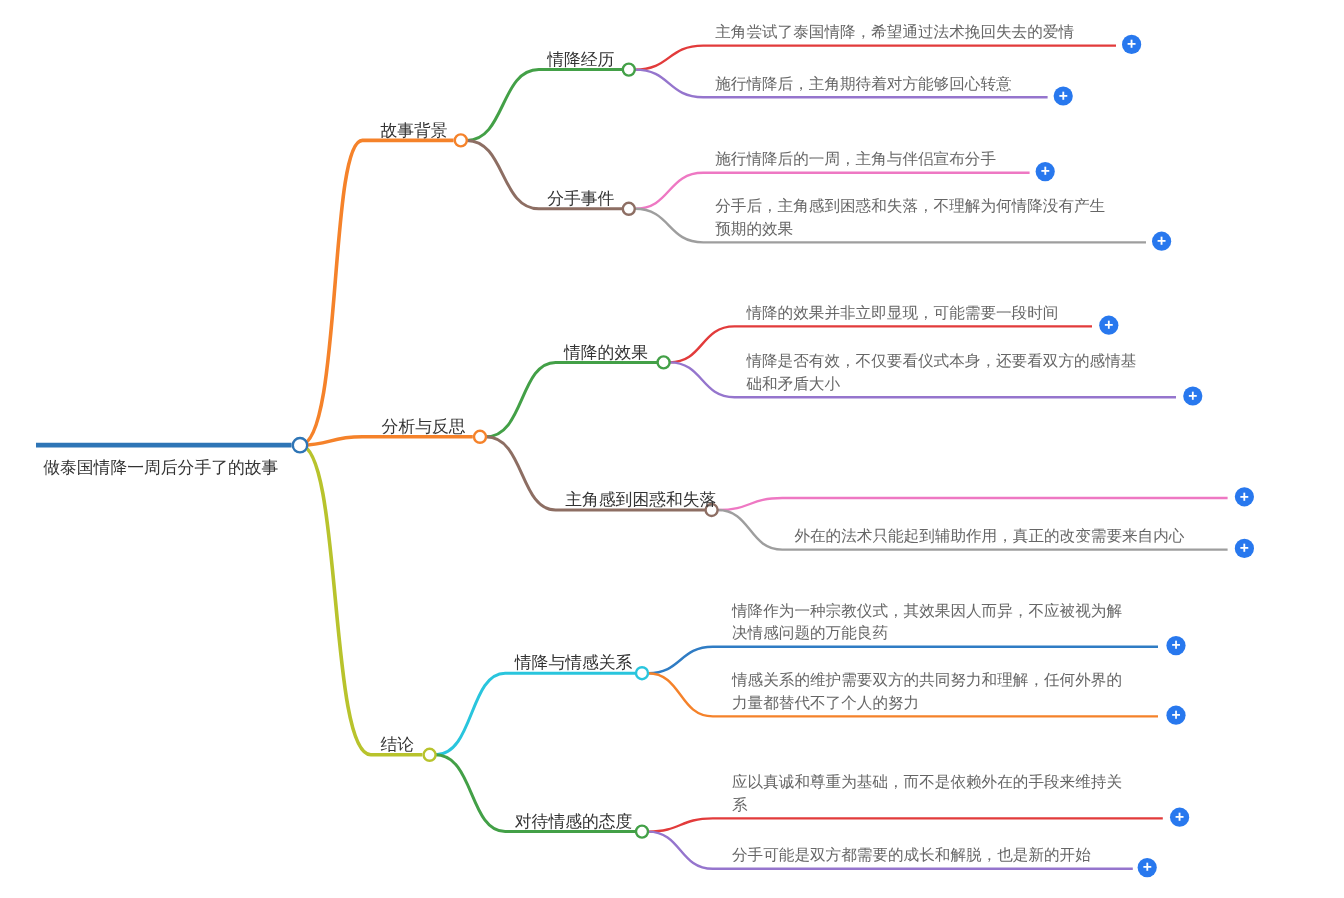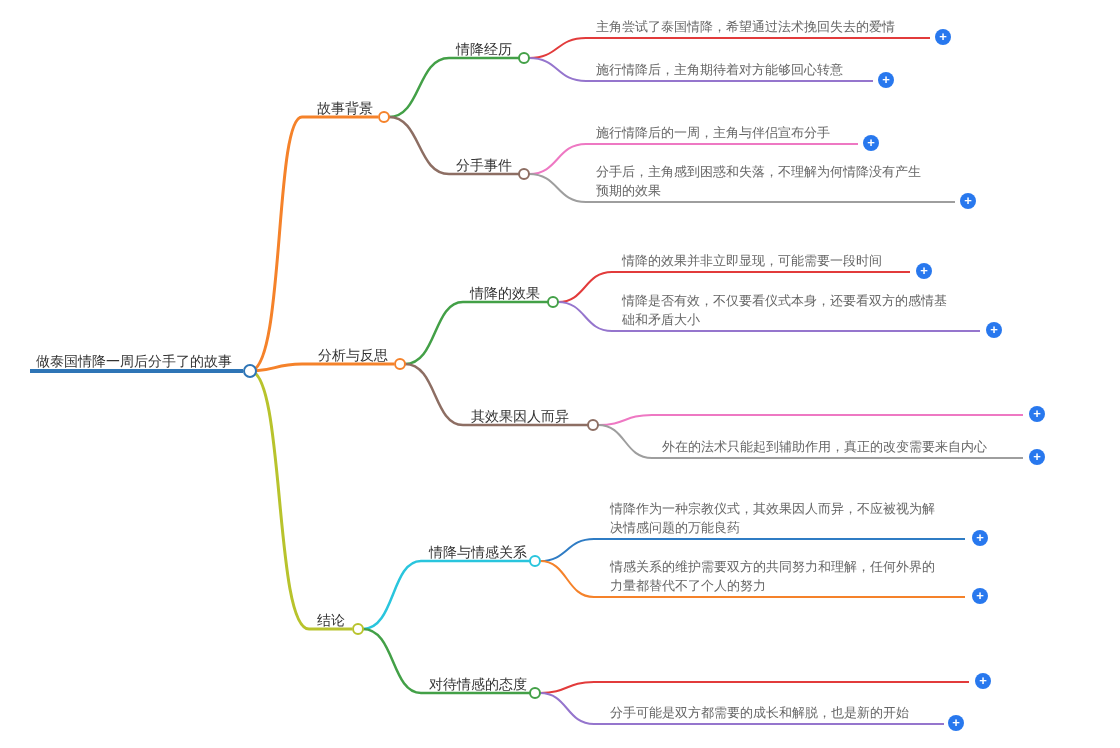--- a/index.html
+++ b/index.html
@@ -18,21 +18,21 @@
   .st-purple{stroke:var(--c-purple);}
   .st-pink{stroke:var(--c-pink);}
   .st-gray{stroke:var(--c-gray);}
   .st-cyan{stroke:var(--c-cyan);}
   .st-blue{stroke:var(--c-blue);}
   .dot{fill:#ffffff;stroke-width:2;}
   .topic{
     position:absolute;font-size:14px;font-weight:normal;color:var(--c-label);
     white-space:nowrap;line-height:16px;cursor:default;
   }
-  .root-topic{font-size:14px;}
+  .root-topic{font-size:14px;margin-top:28px;}
   .leaf{
     position:absolute;font-size:13px;color:var(--c-leaftext);
     line-height:19px;max-width:334px;cursor:default;
   }
   .plus{
     position:absolute;width:16px;height:16px;border-radius:50%;
     background:var(--c-plus);border:none;padding:0;margin:0;
     color:#fff;display:flex;align-items:center;justify-content:center;cursor:pointer;
   }
   .plus span{
@@ -87,33 +87,34 @@
 
   <div class="topic root-topic" style="left:36px;top:353px">做泰国情降一周后分手了的故事</div>
 
   <div class="topic" style="left:317px;top:100px">故事背景</div>
   <div class="topic" style="left:318px;top:347px">分析与反思</div>
   <div class="topic" style="left:317px;top:612px">结论</div>
 
   <div class="topic" style="left:456px;top:41px">情降经历</div>
   <div class="topic" style="left:456px;top:157px">分手事件</div>
   <div class="topic" style="left:470px;top:285px">情降的效果</div>
-  <div class="topic" style="left:471px;top:408px">其效果因人而异</div>
+  <div class="topic" style="left:471px;top:408px">主角感到困惑和失落</div>
   <div class="topic" style="left:429px;top:544px">情降与情感关系</div>
   <div class="topic" style="left:429px;top:676px">对待情感的态度</div>
 
   <div class="leaf" style="left:596px;top:17px">主角尝试了泰国情降，希望通过法术挽回失去的爱情</div>
   <div class="leaf" style="left:596px;top:60px">施行情降后，主角期待着对方能够回心转意</div>
   <div class="leaf" style="left:596px;top:123px">施行情降后的一周，主角与伴侣宣布分手</div>
   <div class="leaf" style="left:596px;top:162px">分手后，主角感到困惑和失落，不理解为何情降没有产生预期的效果</div>
   <div class="leaf" style="left:622px;top:291px">情降是否有效，不仅要看仪式本身，还要看双方的感情基础和矛盾大小</div>
   <div class="leaf" style="left:622px;top:251px">情降的效果并非立即显现，可能需要一段时间</div>
   <div class="leaf" style="left:662px;top:437px">外在的法术只能起到辅助作用，真正的改变需要来自内心</div>
   <div class="leaf" style="left:610px;top:499px">情降作为一种宗教仪式，其效果因人而异，不应被视为解决情感问题的万能良药</div>
   <div class="leaf" style="left:610px;top:557px">情感关系的维护需要双方的共同努力和理解，任何外界的力量都替代不了个人的努力</div>
+  <div class="leaf" style="left:610px;top:642px">应以真诚和尊重为基础，而不是依赖外在的手段来维持关系</div>
   <div class="leaf" style="left:610px;top:703px">分手可能是双方都需要的成长和解脱，也是新的开始</div>
 
   <button class="plus" style="left:935px;top:29px">
       <span>+</span>
     </button>
   <button class="plus" style="left:878px;top:72px">
       <span>+</span>
     </button>
   <button class="plus" style="left:863px;top:135px">
       <span>+</span>

